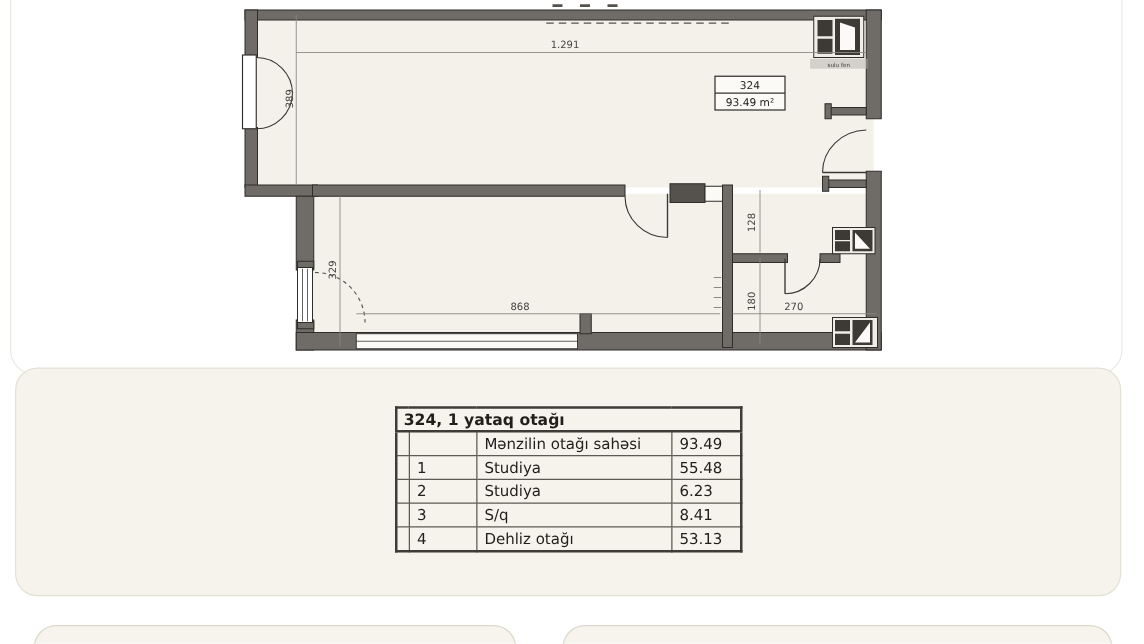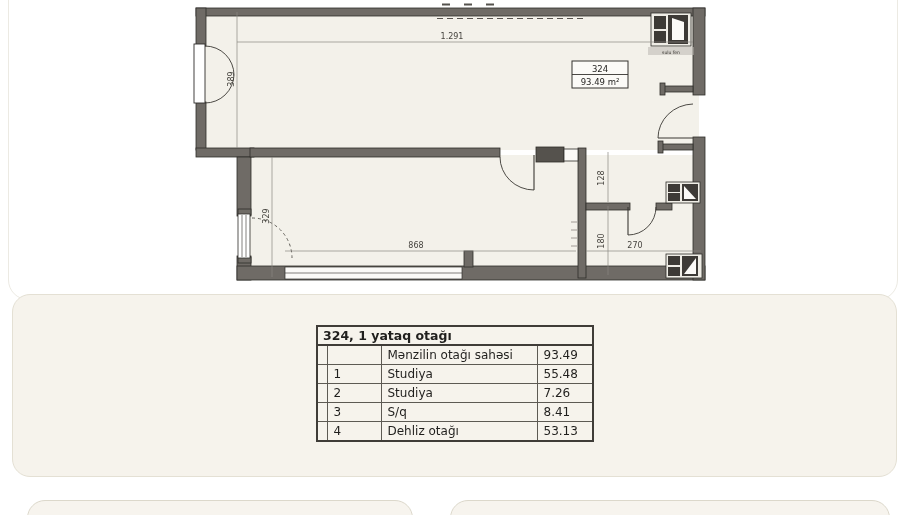--- a/index.html
+++ b/index.html
@@ -211,21 +211,21 @@
   <tr>
     <td></td>
     <td>1</td>
     <td>Studiya</td>
     <td>55.48</td>
   </tr>
   <tr>
     <td></td>
     <td>2</td>
     <td>Studiya</td>
-    <td>7.26</td>
+    <td>6.23</td>
   </tr>
   <tr>
     <td></td>
     <td>3</td>
     <td>S/q</td>
     <td>8.41</td>
   </tr>
   <tr>
     <td></td>
     <td>4</td>

